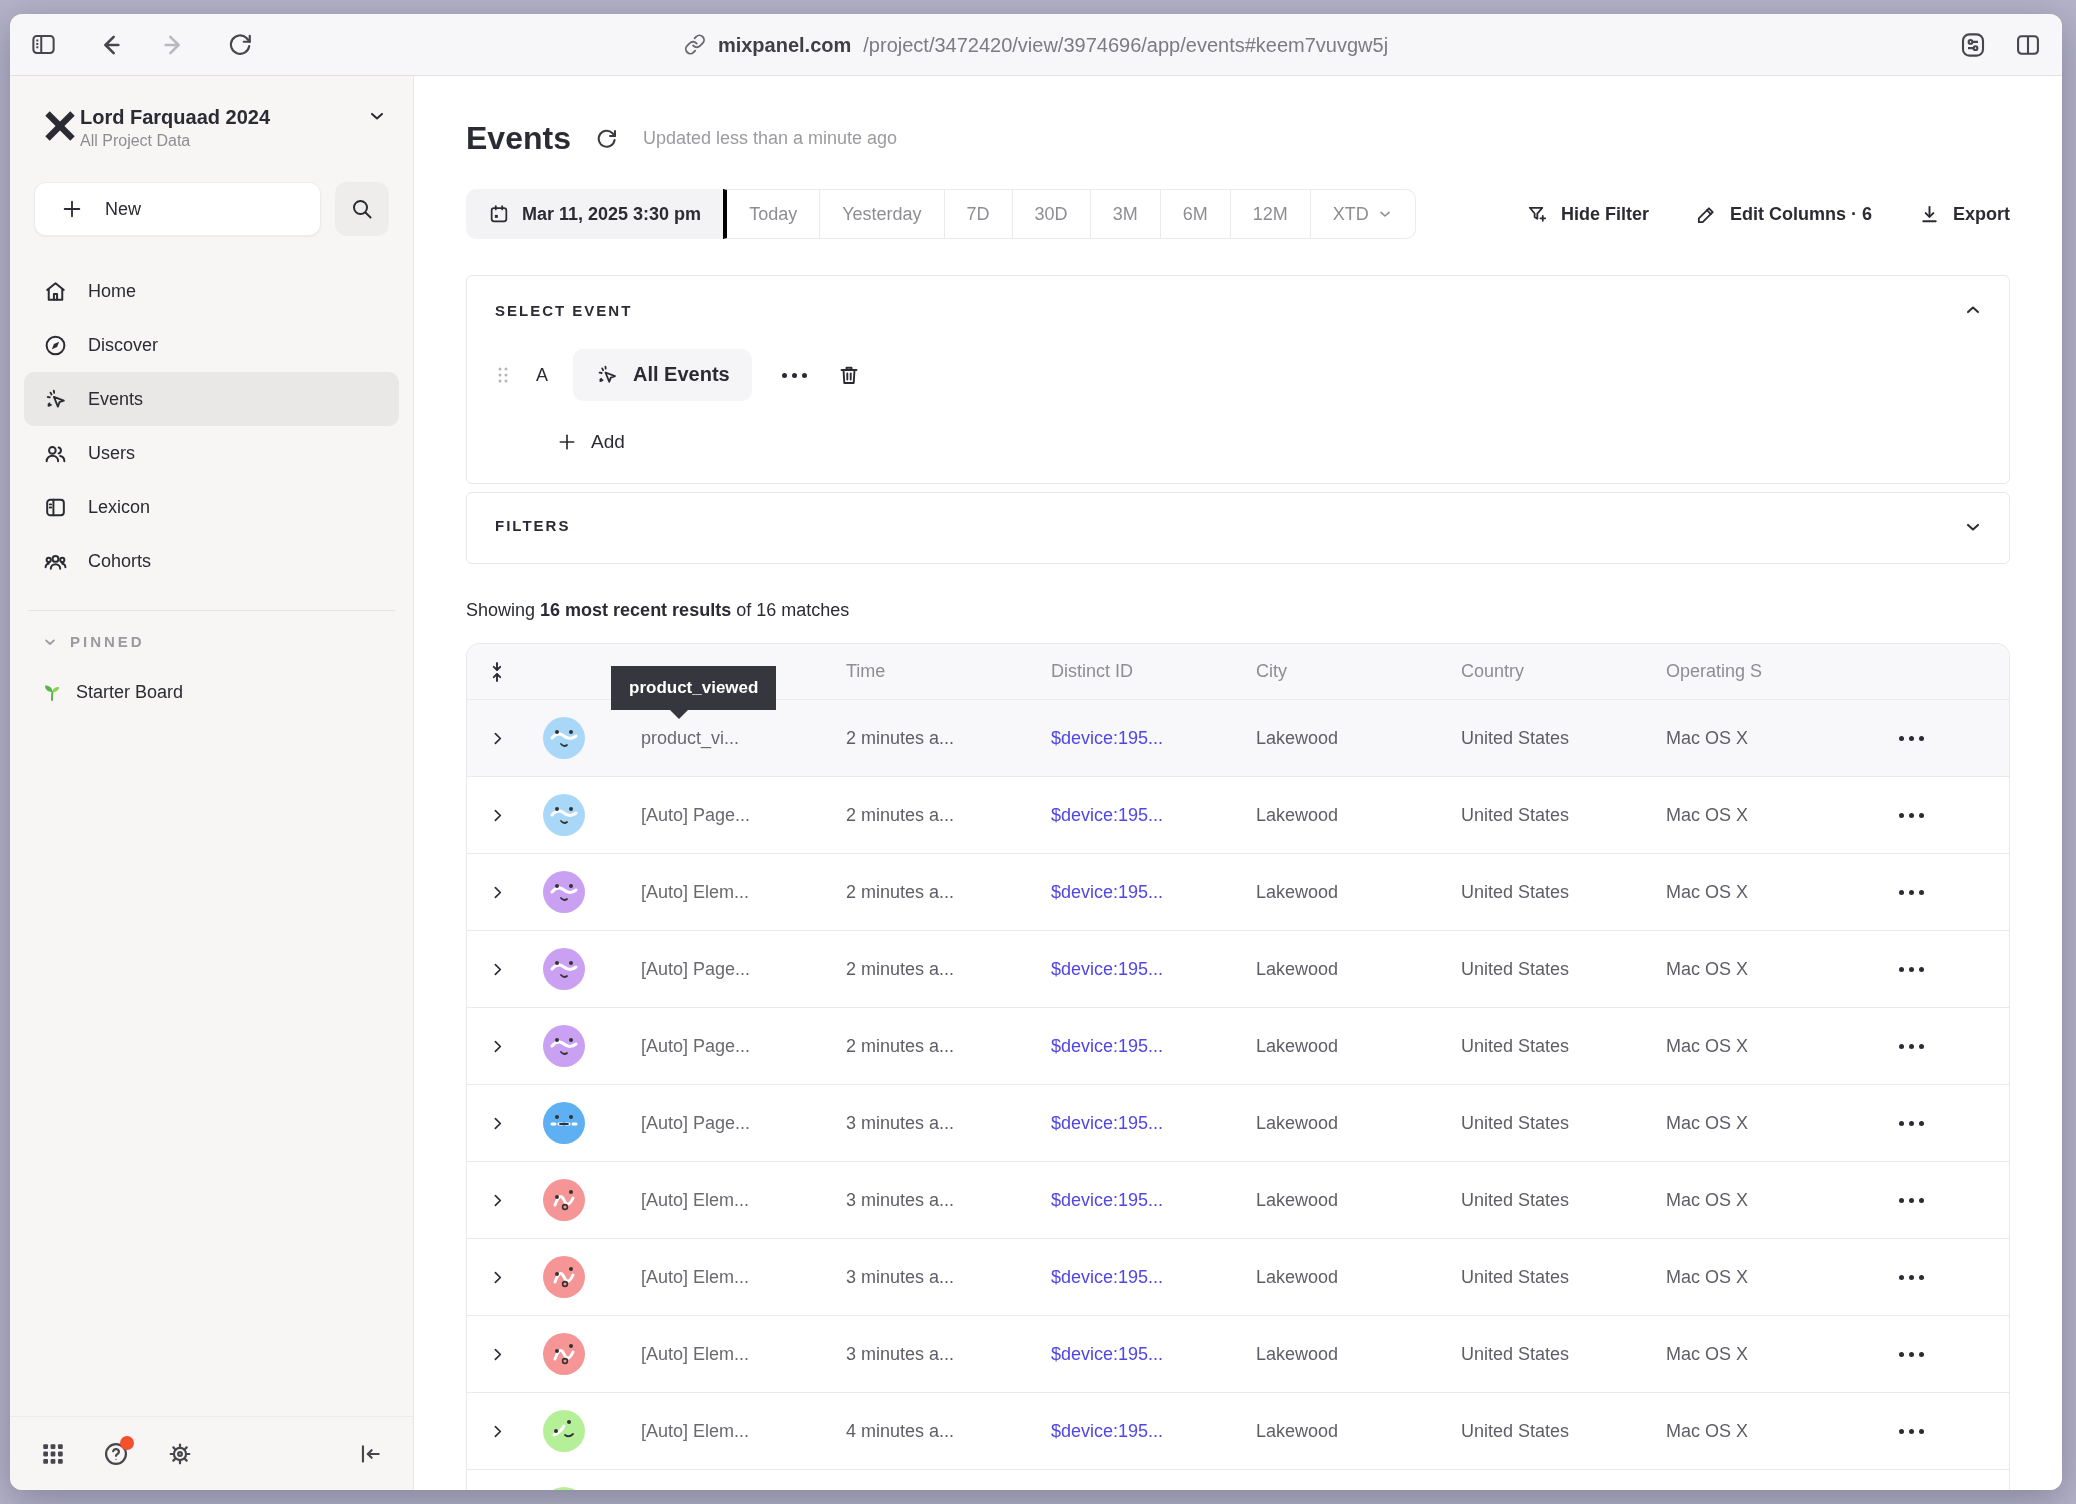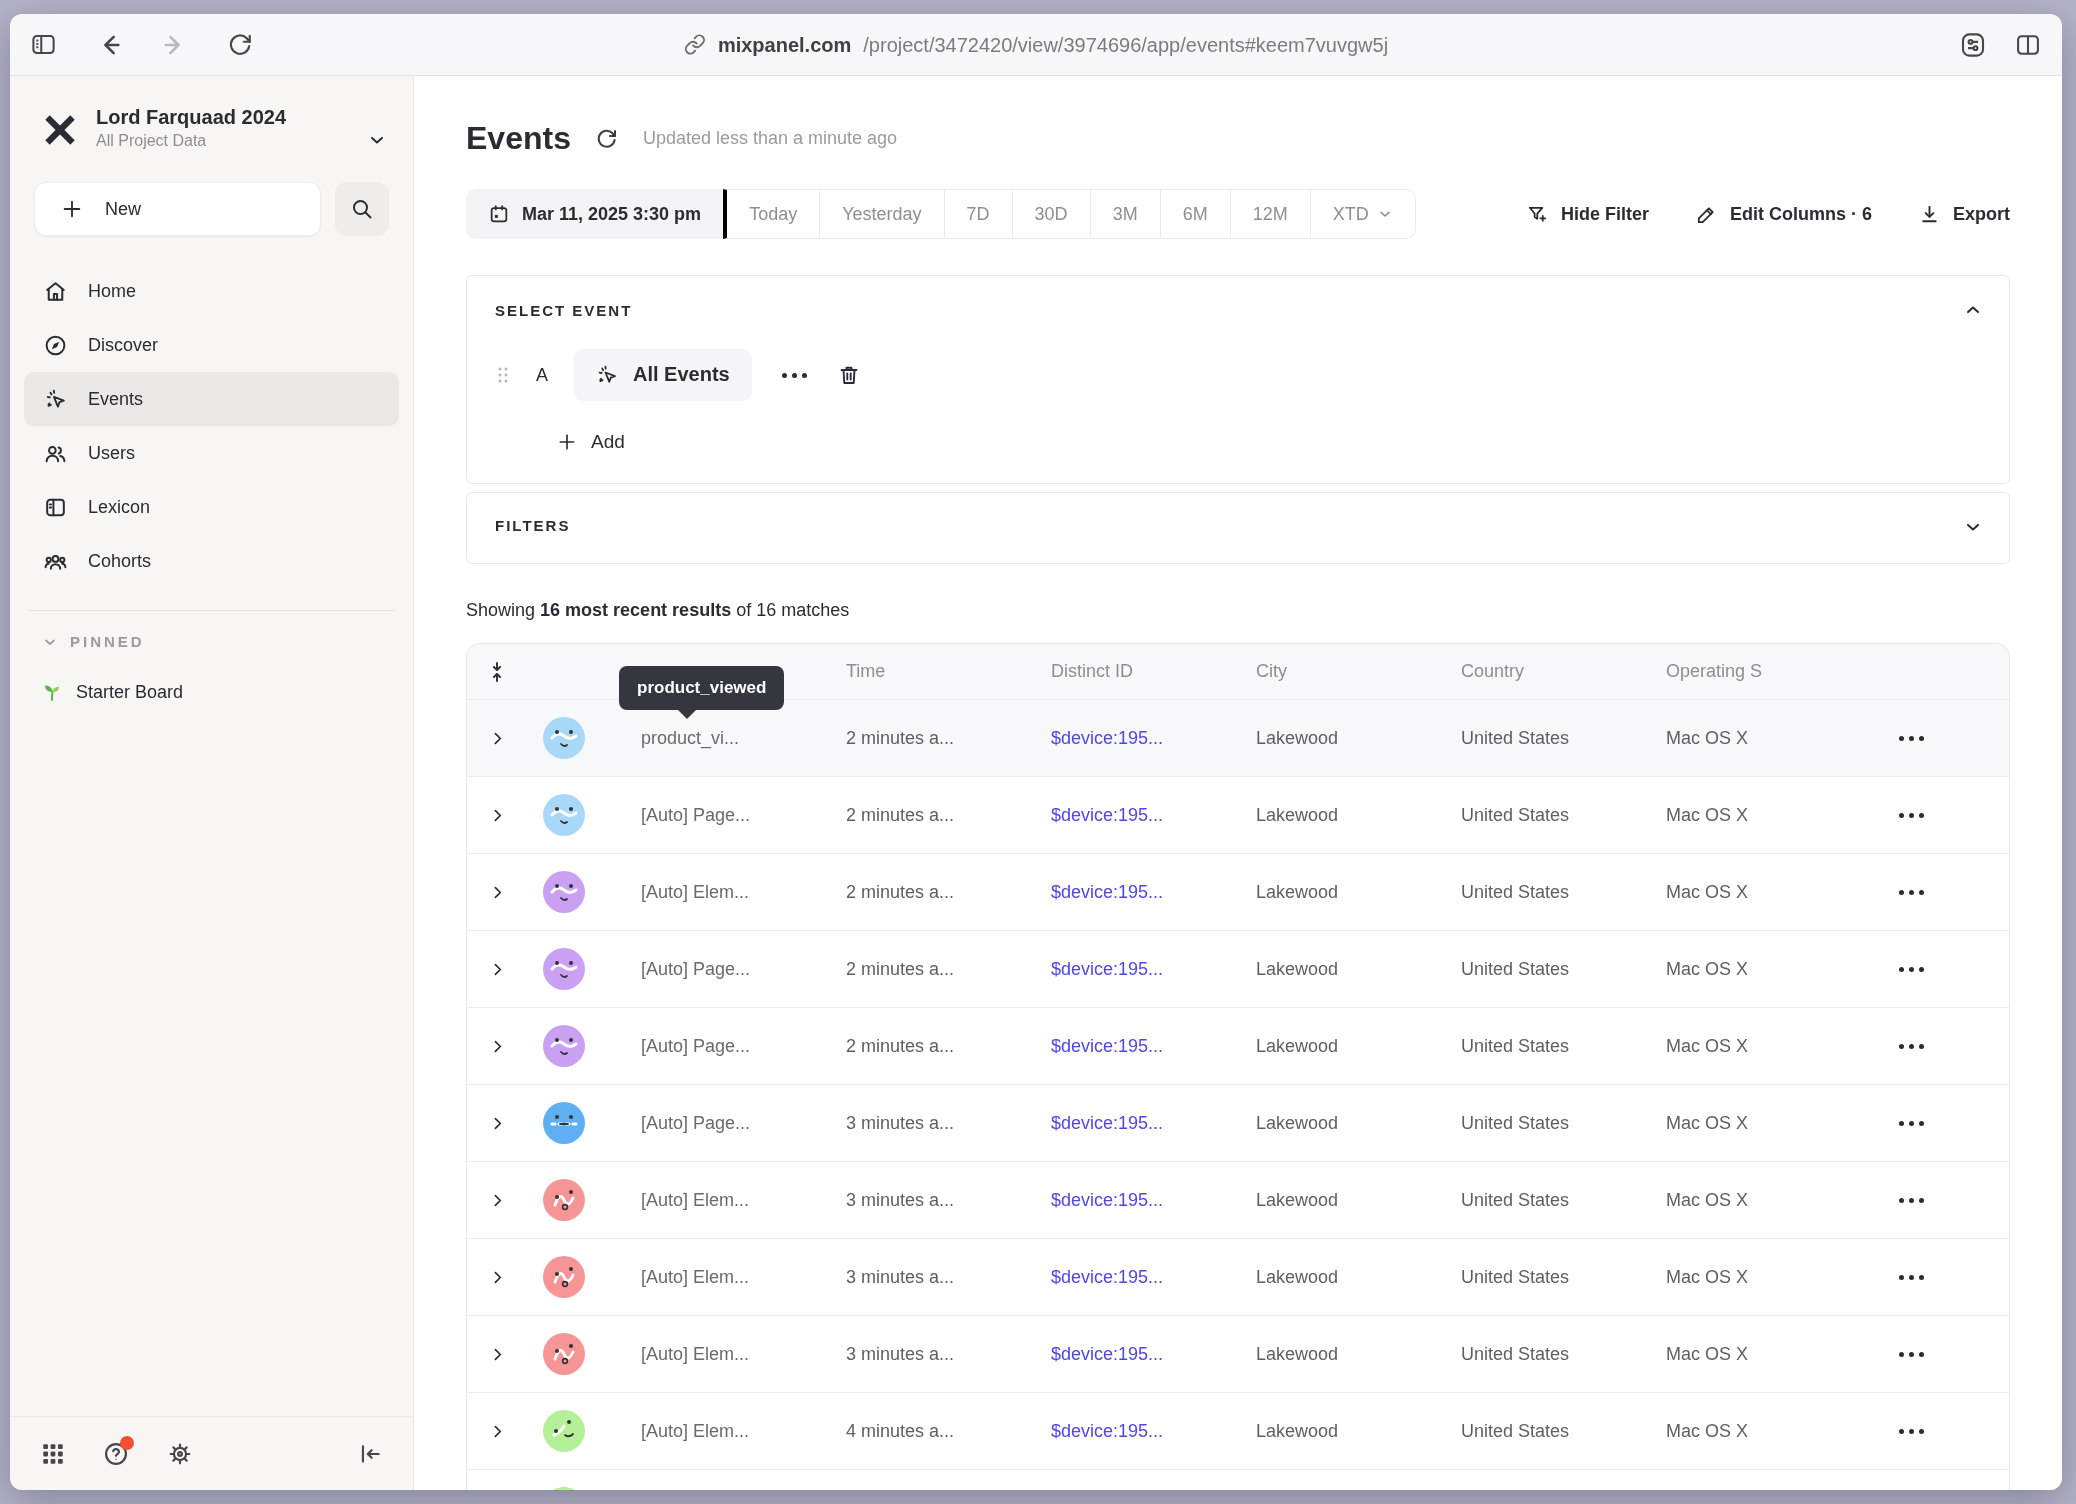--- a/index.html
+++ b/index.html
@@ -19,21 +19,21 @@
     display:flex; align-items:center; gap:12px; font-size:20px; }
   .urlbox .domain { color:#403f46; font-weight:700; }
   .urlbox .path { color:#7c7b82; font-weight:400; }
   .chrome .rightgroup { margin-left:auto; display:flex; align-items:center; gap:26px; }
 
   .content { display:flex; height:1414px; }
 
   
   .sidebar { width:404px; background:#f7f6f5; border-right:1px solid #e7e6e5;
     position:relative; padding-top:30px; flex:none; }
-  .project { display:flex; align-items:flex-end; gap:16px; padding:0 26px 0 30px; }
+  .project { display:flex; align-items:flex-start; gap:0; padding:0 26px 0 30px; }
   .project .ptext { flex:1; }
   .project .pname { font-size:20px; font-weight:700; color:#2b2b33; }
   .project .pscope { font-size:16px; color:#8e8d93; margin-top:3px; }
   .newrow { display:flex; gap:14px; padding:0 24px; margin-top:32px; }
   .btn-new { flex:1; height:54px; background:#fff; border:1px solid #ececeb; border-radius:12px;
     box-shadow:0 1px 2px rgba(0,0,0,.05); display:flex; align-items:center; gap:22px;
     padding:0 26px; font-size:18px; color:#2b2b33; cursor:pointer; }
   .btn-search { width:54px; height:54px; background:#eeedec; border:none; border-radius:12px;
     display:flex; align-items:center; justify-content:center; cursor:pointer; color:#2b2b33; }
   .nav { margin-top:28px; padding:0 14px; }
@@ -100,22 +100,22 @@
   .col-txt { width:205px; padding-left:30px; flex:none; font-size:18px; color:#5f5e66;
     white-space:nowrap; overflow:hidden; }
   .col-name { color:#6a6970; }
   .trow.header .col-txt { color:#8e8d93; }
   .col-id a { color:#5046e5; text-decoration:none; cursor:pointer; }
   .col-menu { flex:1; display:flex; padding-left:50px; }
   .avatar { width:42px; height:42px; border-radius:50%; position:relative; flex:none; }
   .rowchev { color:#2b2b33; display:flex; cursor:pointer; }
   .collapse-icon { color:#2b2b33; display:flex; cursor:pointer; }
 
-  .tooltip { position:absolute; left:152px; top:22px; background:#36363f; color:#fff;
-    border-radius:8px; padding:12px 18px; font-size:17px; font-weight:700; z-index:5; }
+  .tooltip { position:absolute; left:144px; top:22px; background:#36363f; color:#fff;
+    border-radius:0; padding:12px 18px; font-size:17px; font-weight:700; z-index:5; }
   .tooltip:after { content:""; position:absolute; left:58px; bottom:-9px;
     border-left:10px solid transparent; border-right:10px solid transparent; border-top:10px solid #36363f; }
 
   svg { display:block; }
 </style>
 </head>
 <body>
 
 <div class="window">
 

